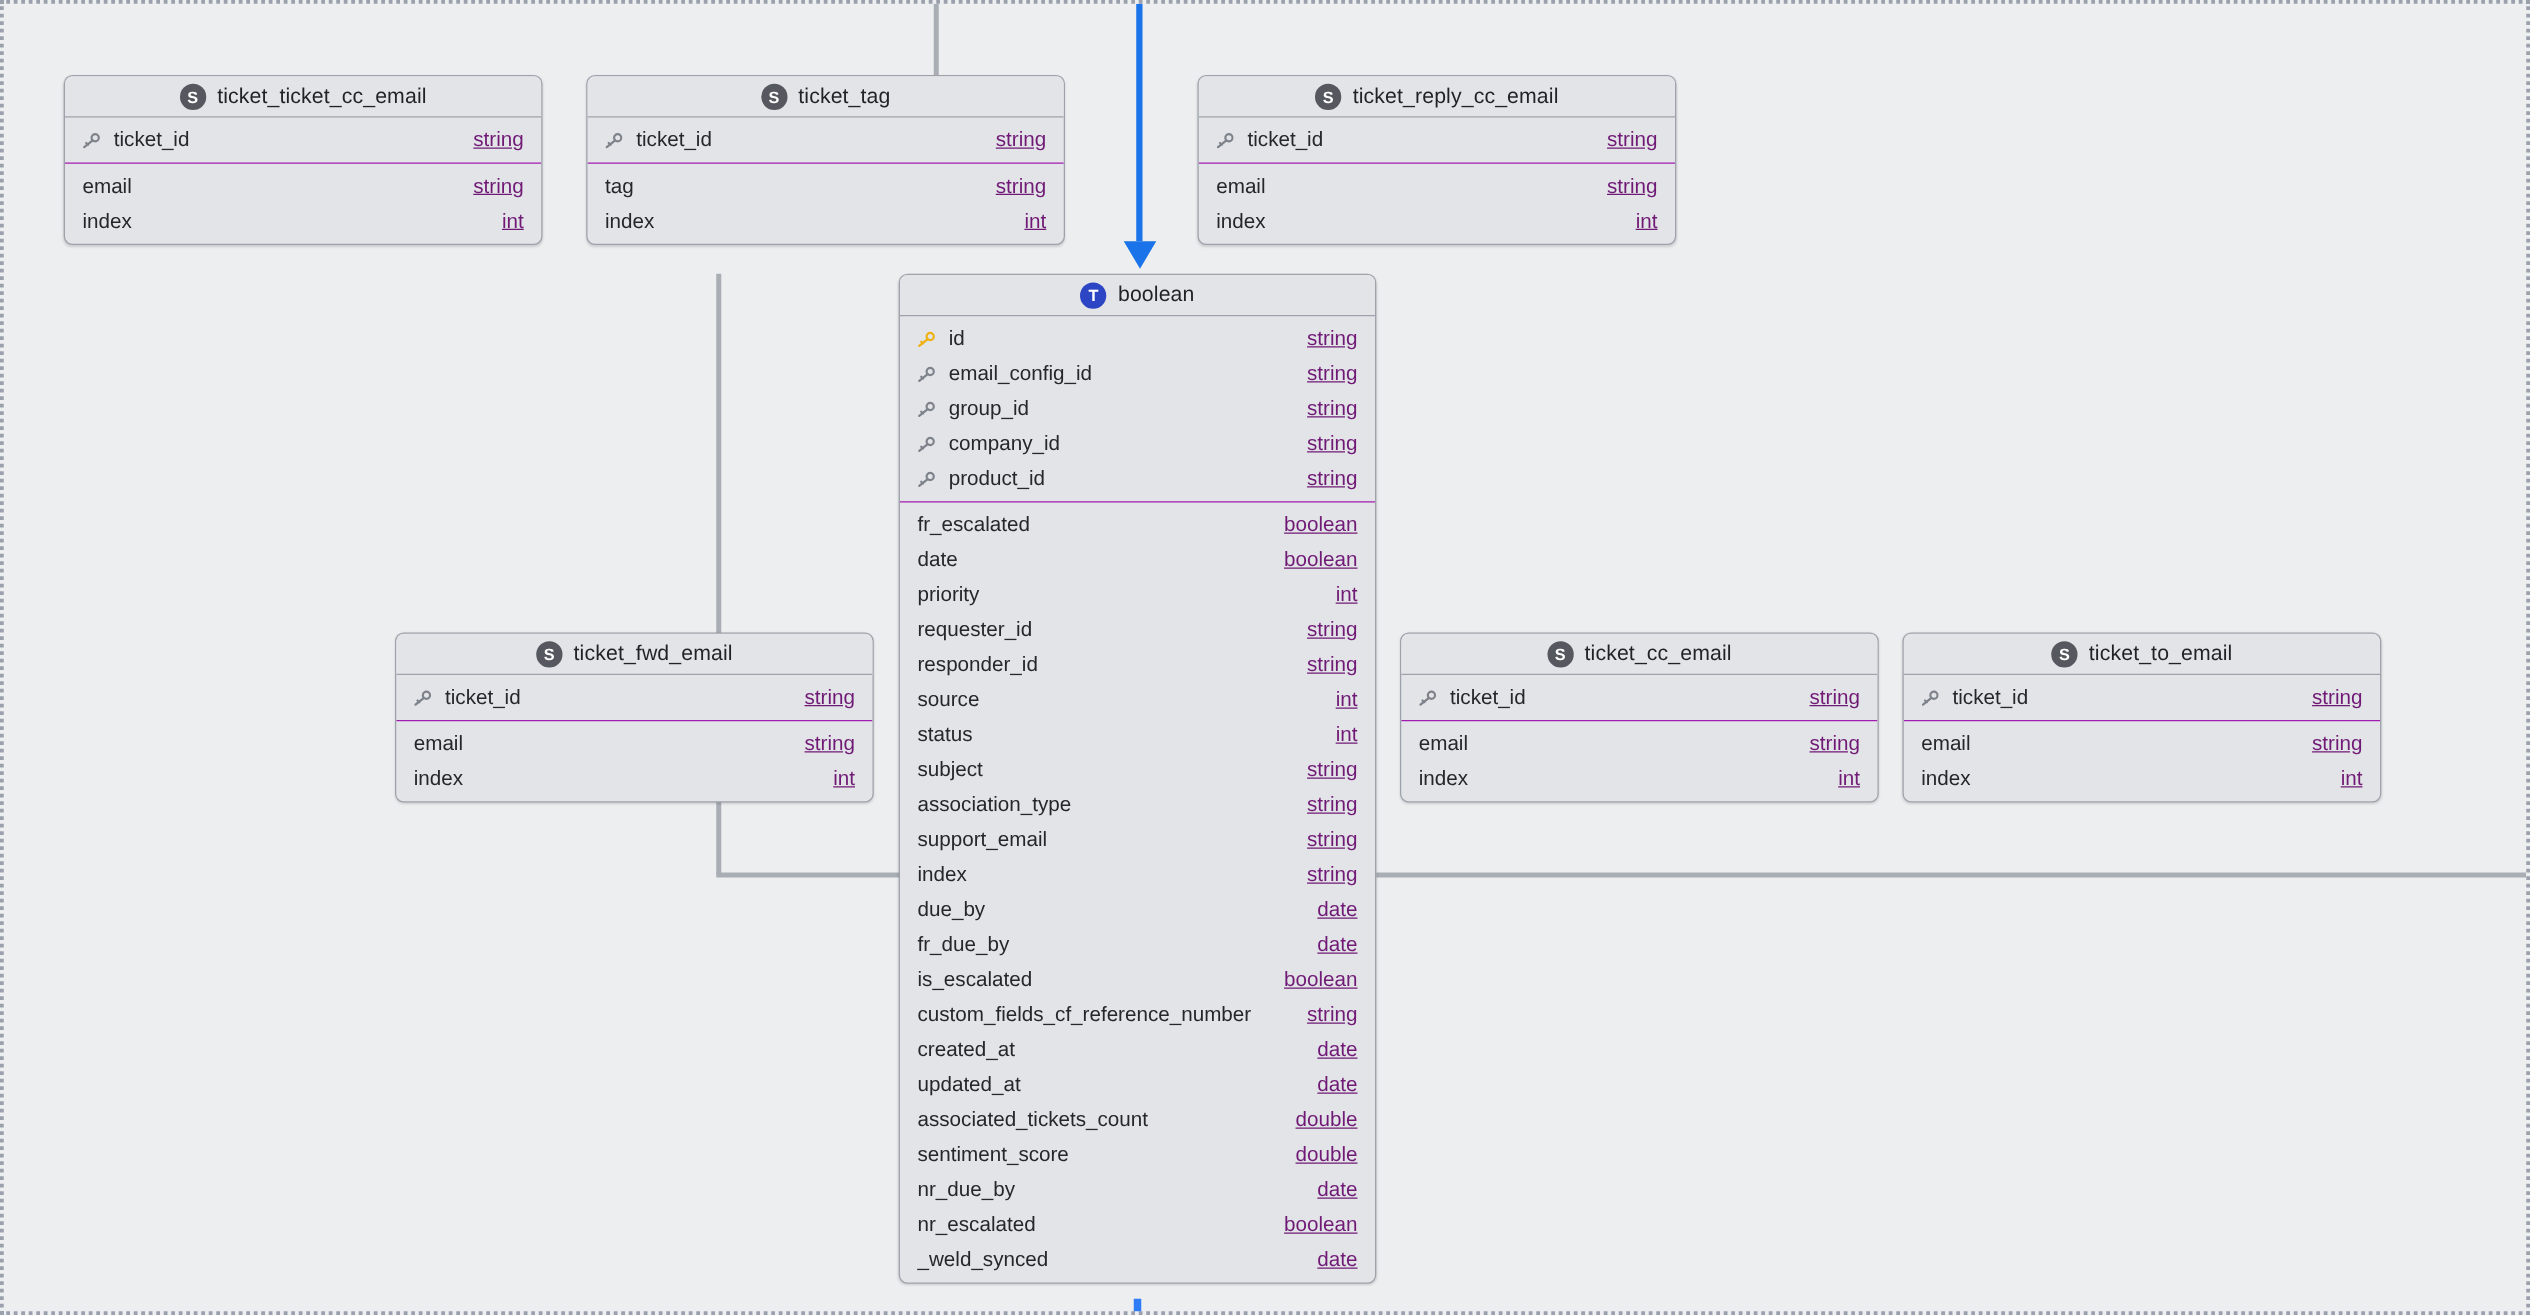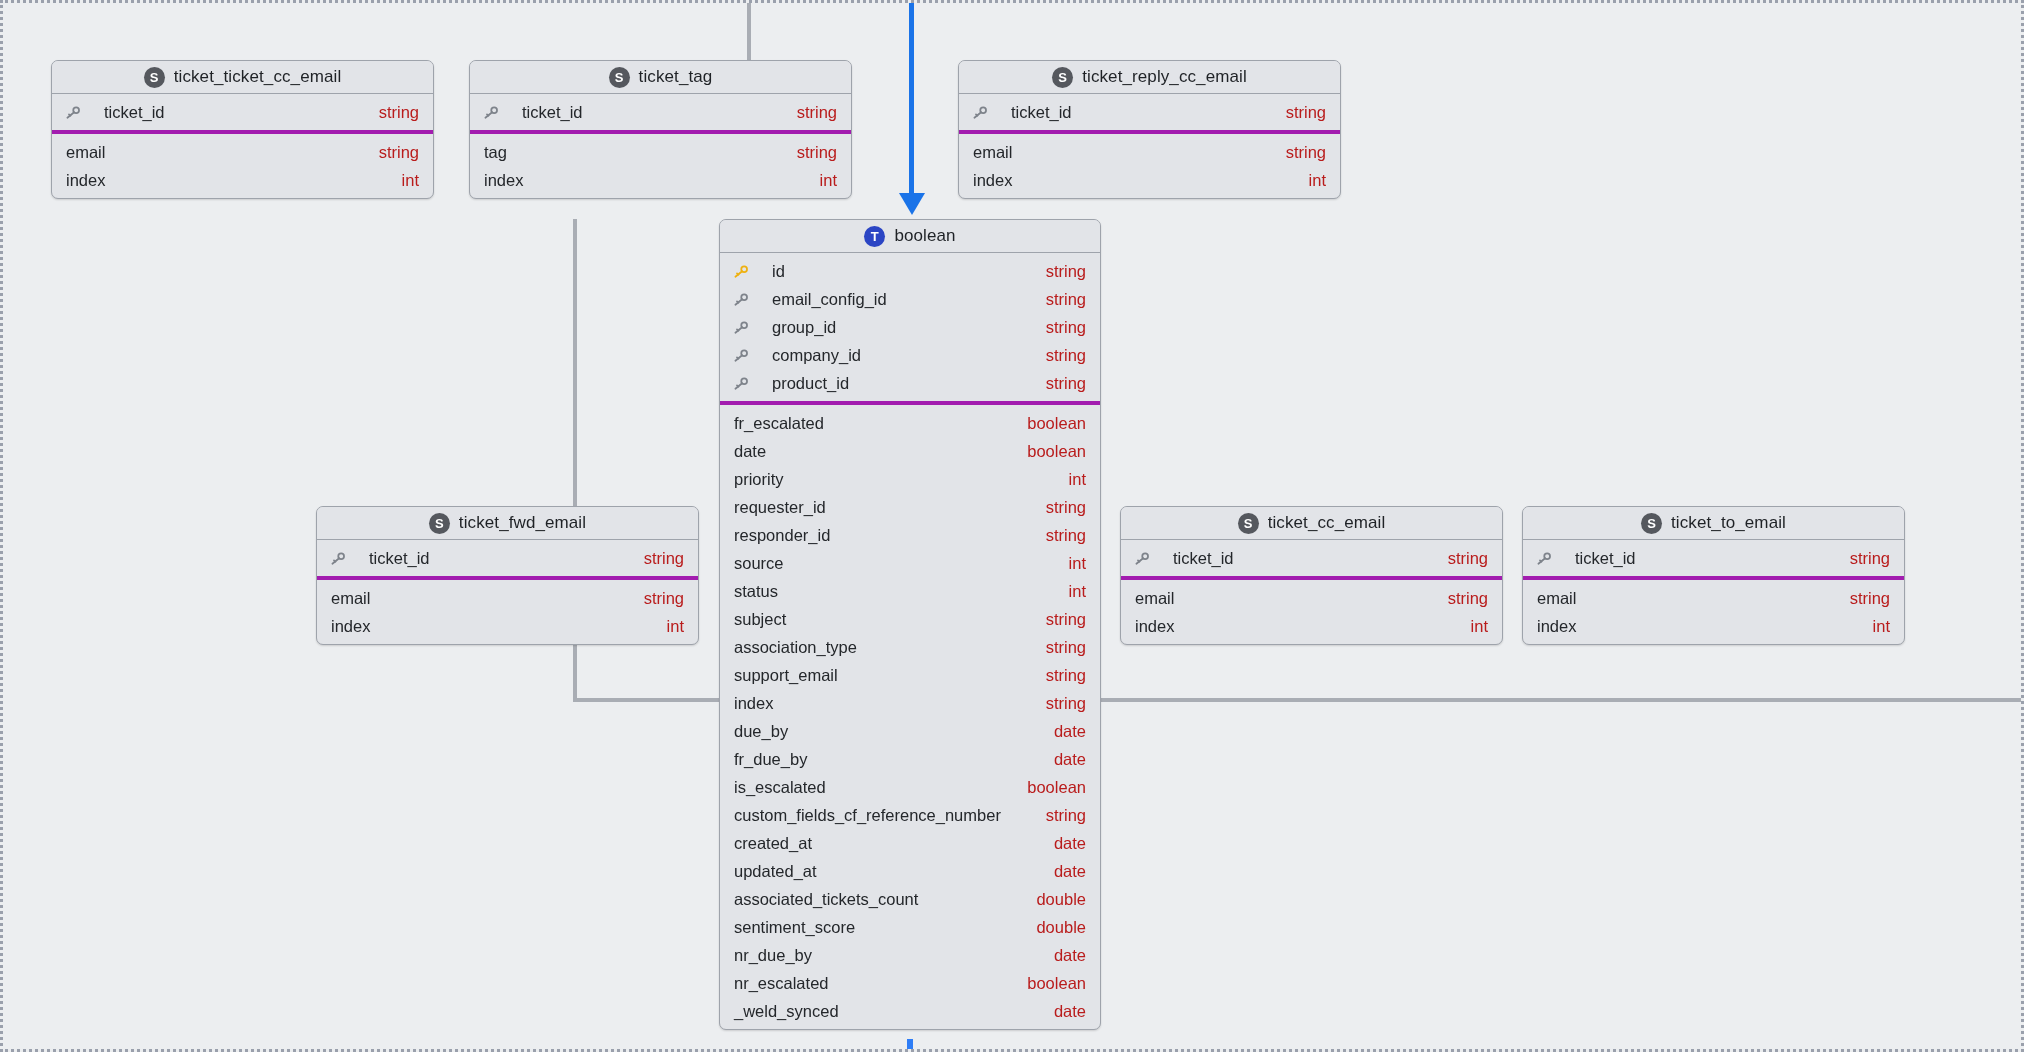--- a/index.html
+++ b/index.html
@@ -55,32 +55,32 @@
   .badge {
     width: 21px; height: 21px; border-radius: 50%;
     display: flex; align-items: center; justify-content: center;
     font-size: 13px; font-weight: bold; color: #fff;
     flex: none;
   }
   .badge.s { background: #55585e; }
   .badge.t { background: #2b45c4; }
 
   .sec { padding: 4px 0; }
-  .sec + .sec { border-top: 4px solid #a21caf; }
+  .sec + .sec { border-top: 1px solid #a21caf; }
 
   .row {
     height: 28px;
     display: flex; align-items: center;
     padding: 0 14px;
     font-size: 16.5px;
     color: #24272b;
     white-space: nowrap;
   }
-  .row .fname { display: flex; align-items: center; gap: 24px; }
-  .row .ftype { margin-left: auto; color: #b91c1c; }
+  .row .fname { display: flex; align-items: center; gap: 11px; }
+  .row .ftype { margin-left: auto; color: #701a75; text-decoration: underline; }
 
   .key { width: 14px; height: 13px; flex: none; display: block; }
 </style>
 </head>
 <body>
 
 <div id="canvas">
 
   <div id="wires">
       <div class="conn conn-v" style="left: 570px; top: 216px; height: 480px;"></div>

